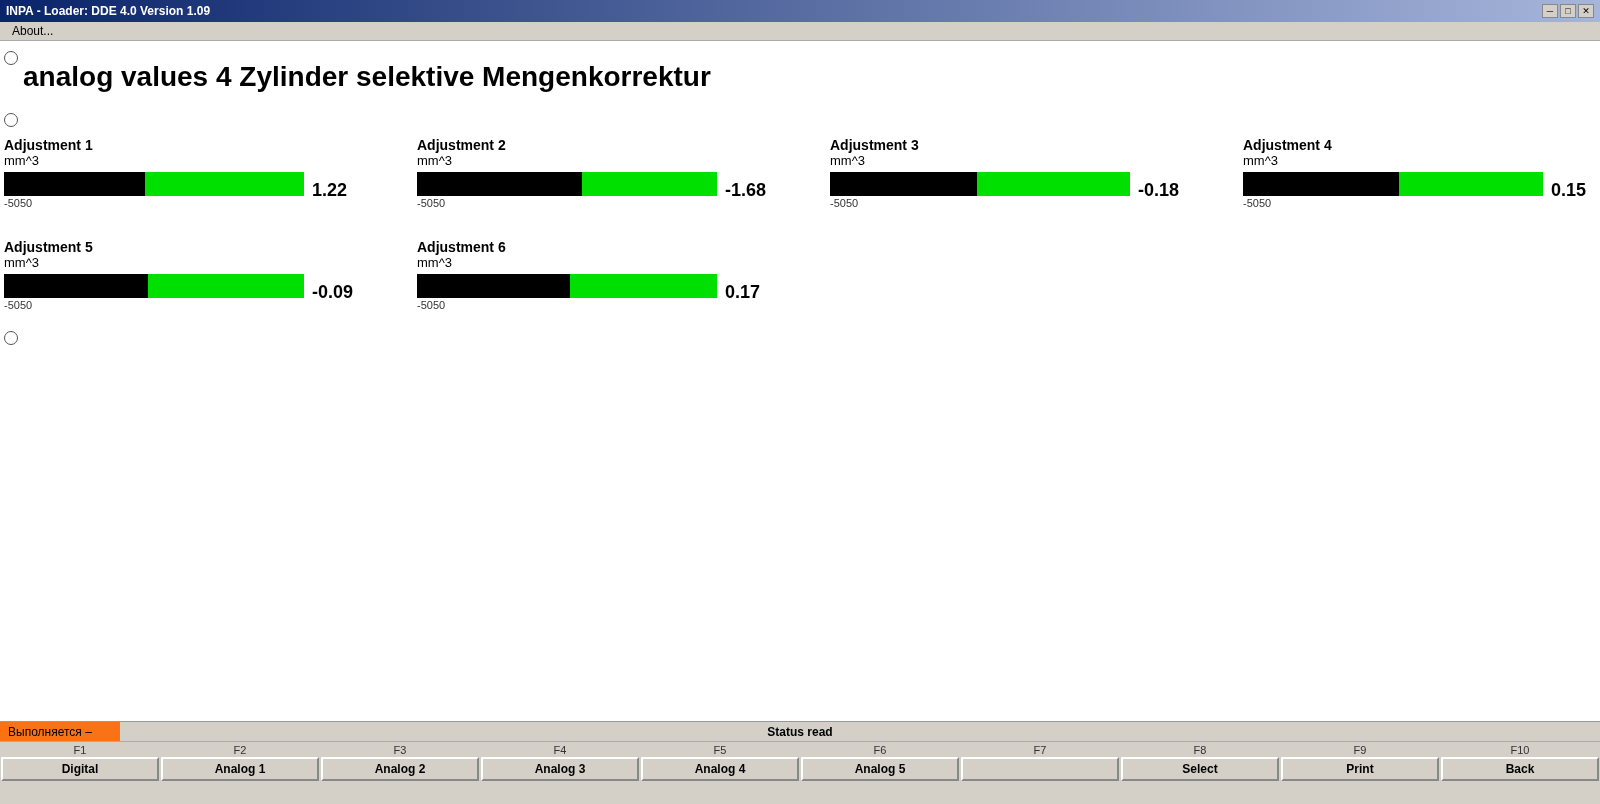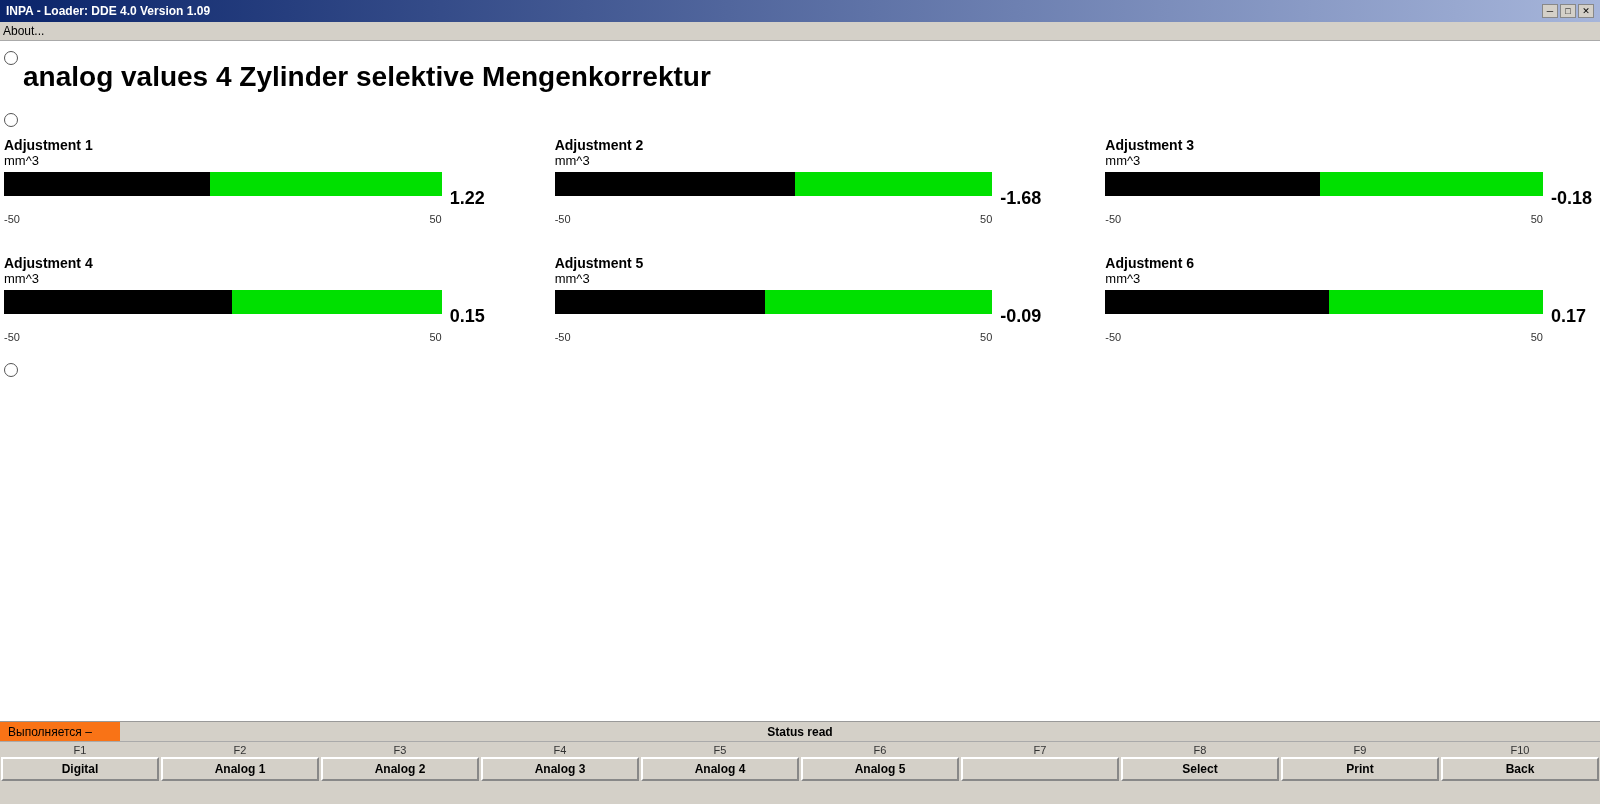--- a/index.html
+++ b/index.html
@@ -35,21 +35,21 @@
       border: 1px solid #888;
       font-size: 9px;
       display: flex;
       align-items: center;
       justify-content: center;
       cursor: pointer;
       color: black;
     }
     .menu-bar {
       background: #d4d0c8;
-      padding: 2px 3px;
+      padding: 2px 12px;
       font-size: 12px;
       border-bottom: 1px solid #aaa;
     }
     .main-content {
       background: white;
       height: 680px;
       padding: 10px 4px;
       overflow-y: auto;
     }
     .page-header {
@@ -62,21 +62,21 @@
       width: 14px;
       height: 14px;
       border-radius: 50%;
       border: 1px solid #555;
       background: white;
       margin-right: 5px;
       flex-shrink: 0;
     }
     .gauges-grid {
       display: grid;
-      grid-template-columns: 1fr 1fr 1fr;
+      grid-template-columns: 1fr 1fr 1fr 1fr;
       gap: 20px 60px;
       margin-top: 10px;
     }
     .gauge-block {
       margin-bottom: 10px;
     }
     .gauge-label {
       font-weight: bold;
       font-size: 14px;
     }
@@ -104,24 +104,23 @@
     .gauge-fill-left {
       height: 100%;
       background: #000;
     }
     .gauge-fill-green {
       height: 100%;
       background: #00e000;
     }
     .gauge-scale {
       display: flex;
-      justify-content: space-between;
       font-size: 11px;
       color: #333;
-      margin-top: 17px;
+      margin-top: 1px;
     }
     .gauge-value {
       font-size: 18px;
       font-weight: bold;
       min-width: 45px;
       text-align: left;
     }
     .status-bar {
       background: #d4d0c8;
       height: 20px;

